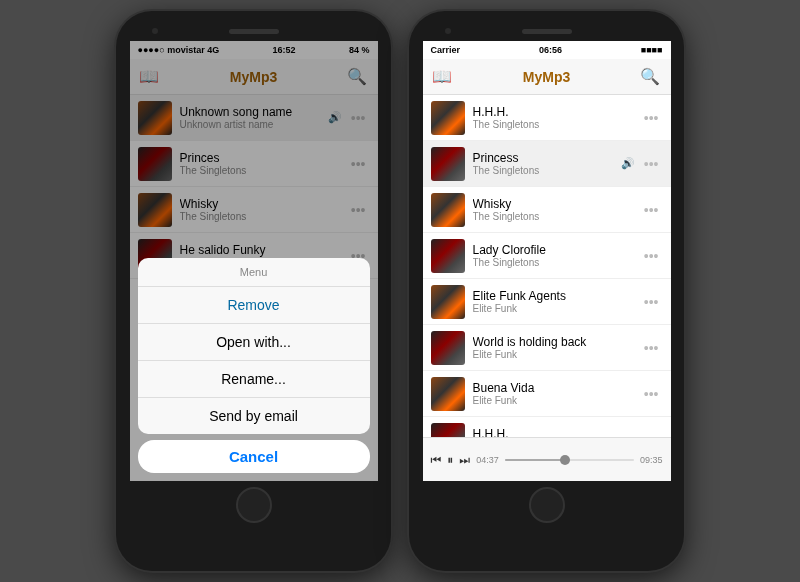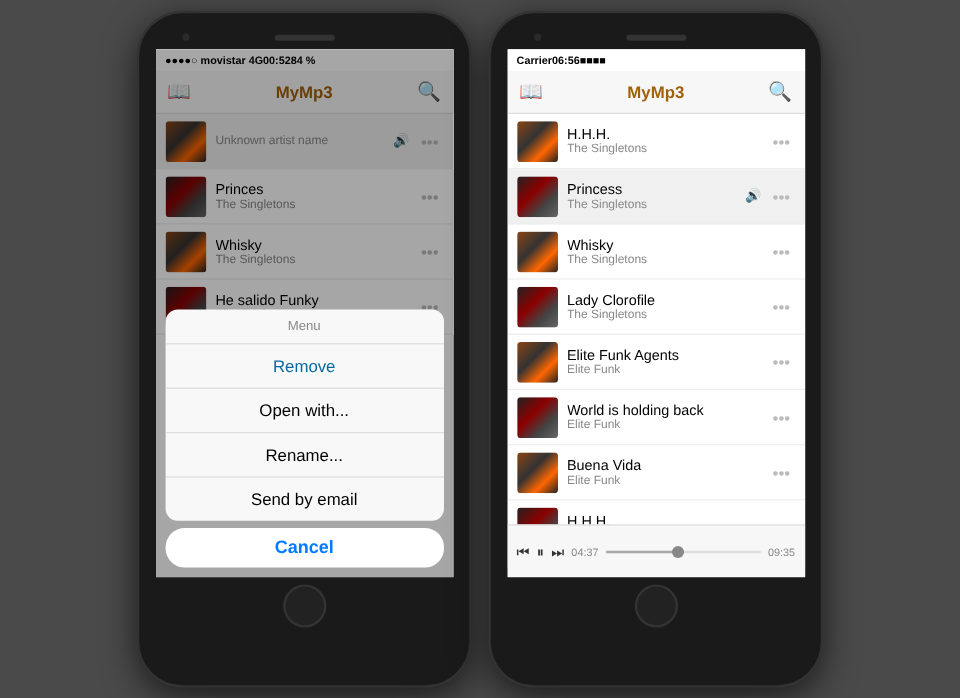--- a/index.html
+++ b/index.html
@@ -60,20 +60,21 @@
       height: 440px;
       overflow: hidden;
       position: relative;
       flex-shrink: 0;
     }
 
     
     .status-bar {
       background: #fff;
       display: flex;
+      justify-content: space-between;
       align-items: center;
       padding: 2px 8px;
       height: 18px;
       font-size: 9px;
       font-weight: 600;
     }
 
     
     .nav-bar {
       background: #f7f7f7;
@@ -256,37 +257,38 @@
 <div class="phone phone-left">
   <div class="phone-top-bar">
     <div class="phone-camera"></div>
     <div class="phone-speaker"></div>
   </div>
 
   <div class="screen">
 
     <div class="status-bar">
       <span>●●●●○ movistar 4G</span>
-      <span>00:52</span>
+      <span>16:52</span>
       <span>84 %</span>
     </div>
 
     <div class="nav-bar">
       <span class="nav-icon">📖</span>
       <span class="nav-title">MyMp3</span>
       <span class="nav-search">🔍</span>
     </div>
 
     <div class="song-list">
 
       <div class="song-item active">
         <div class="song-thumb">
             <div class="thumb-img"></div>
           </div>
         <div class="song-info">
+          <div class="song-name">Unknown song name</div>
           <div class="song-artist">Unknown artist name</div>
         </div>
         <div class="song-actions">
           <span class="speaker-icon">🔊</span>
           <span class="more-btn">•••</span>
         </div>
       </div>
 
       <div class="song-item">
         <div class="song-thumb">

